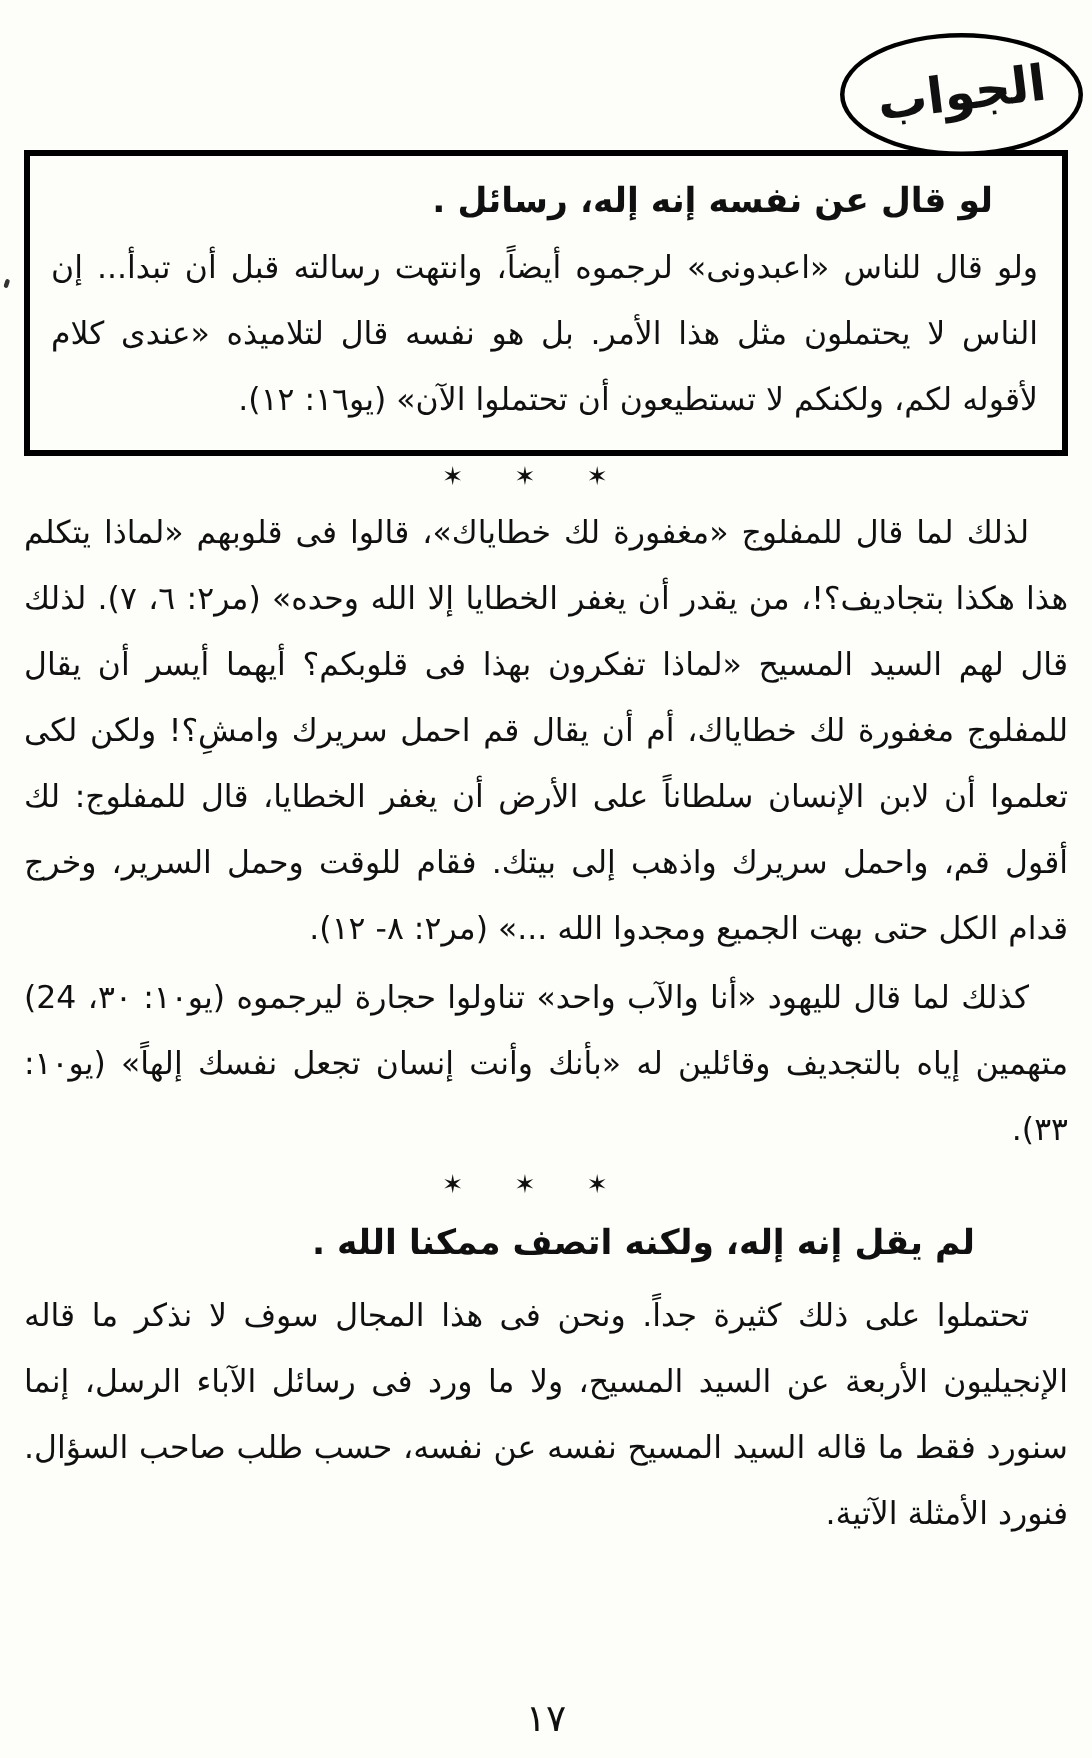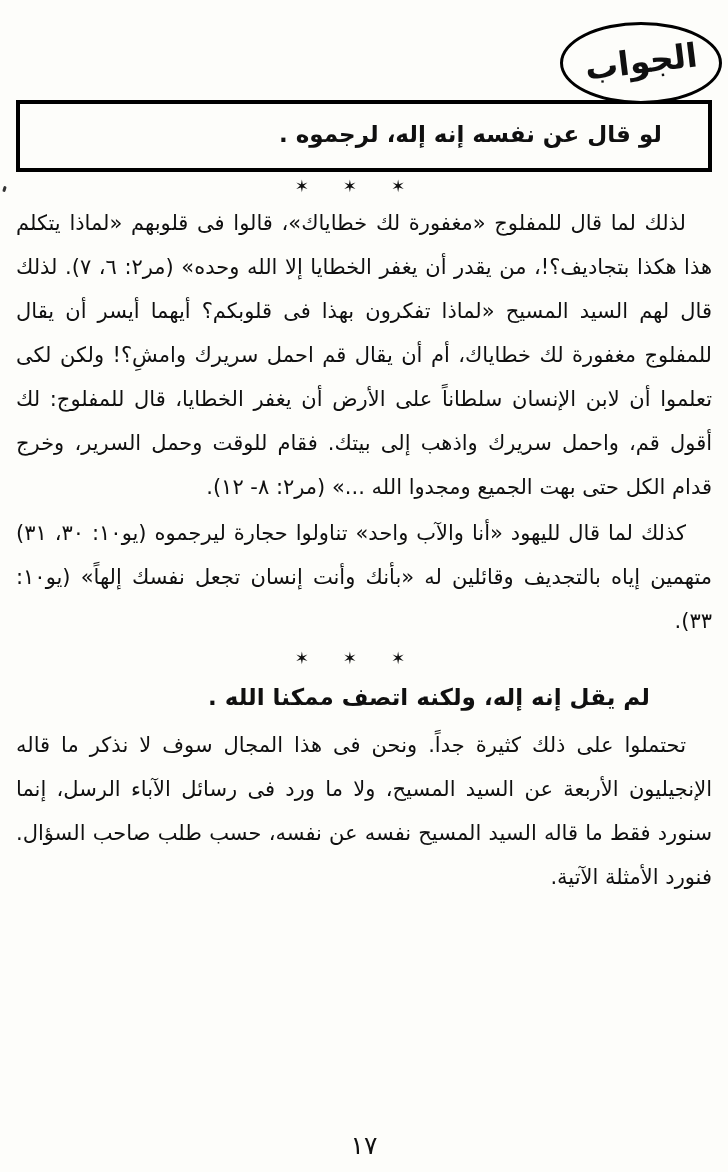--- a/index.html
+++ b/index.html
@@ -100,28 +100,29 @@
 
 <div class="page">
 
   <div class="stamp">
     <span class="stamp-text">الجواب</span>
   </div>
 
   <div class="speck"></div>
 
   <div class="answer-box">
-    <div class="box-title">لو قال عن نفسه إنه إله، لرجموه .</div>
+    <div class="box-title">لو قال عن نفسه إنه إله، رسائل .</div>
+    <div class="box-body">ولو قال للناس «اعبدونى» لرجموه أيضاً، وانتهت رسالته قبل أن تبدأ... إن الناس لا يحتملون مثل هذا الأمر. بل هو نفسه قال لتلاميذه «عندى كلام لأقوله لكم، ولكنكم لا تستطيعون أن تحتملوا الآن» (يو١٦: ١٢).</div>
   </div>
 
   <div class="divider">✶ ✶ ✶</div>
 
   <p class="para">لذلك لما قال للمفلوج «مغفورة لك خطاياك»، قالوا فى قلوبهم «لماذا يتكلم هذا هكذا بتجاديف؟!، من يقدر أن يغفر الخطايا إلا الله وحده» (مر٢: ٦، ٧). لذلك قال لهم السيد المسيح «لماذا تفكرون بهذا فى قلوبكم؟ أيهما أيسر أن يقال للمفلوج مغفورة لك خطاياك، أم أن يقال قم احمل سريرك وامشِ؟! ولكن لكى تعلموا أن لابن الإنسان سلطاناً على الأرض أن يغفر الخطايا، قال للمفلوج: لك أقول قم، واحمل سريرك واذهب إلى بيتك. فقام للوقت وحمل السرير، وخرج قدام الكل حتى بهت الجميع ومجدوا الله ...» (مر٢: ٨- ١٢).</p>
 
-  <p class="para">كذلك لما قال لليهود «أنا والآب واحد» تناولوا حجارة ليرجموه (يو١٠: ٣٠، ٣١) متهمين إياه بالتجديف وقائلين له «بأنك وأنت إنسان تجعل نفسك إلهاً» (يو١٠: ٣٣).</p>
+  <p class="para">كذلك لما قال لليهود «أنا والآب واحد» تناولوا حجارة ليرجموه (يو١٠: ٣٠، 24) متهمين إياه بالتجديف وقائلين له «بأنك وأنت إنسان تجعل نفسك إلهاً» (يو١٠: ٣٣).</p>
 
   <div class="divider">✶ ✶ ✶</div>
 
 
   <div class="bold-line">لم يقل إنه إله، ولكنه اتصف ممكنا الله .</div>
 
 
   <p class="para">تحتملوا على ذلك كثيرة جداً. ونحن فى هذا المجال سوف لا نذكر ما قاله الإنجيليون الأربعة عن السيد المسيح، ولا ما ورد فى رسائل الآباء الرسل، إنما سنورد فقط ما قاله السيد المسيح نفسه عن نفسه، حسب طلب صاحب السؤال. فنورد الأمثلة الآتية.</p>
 
   <div class="footer">١٧</div>

